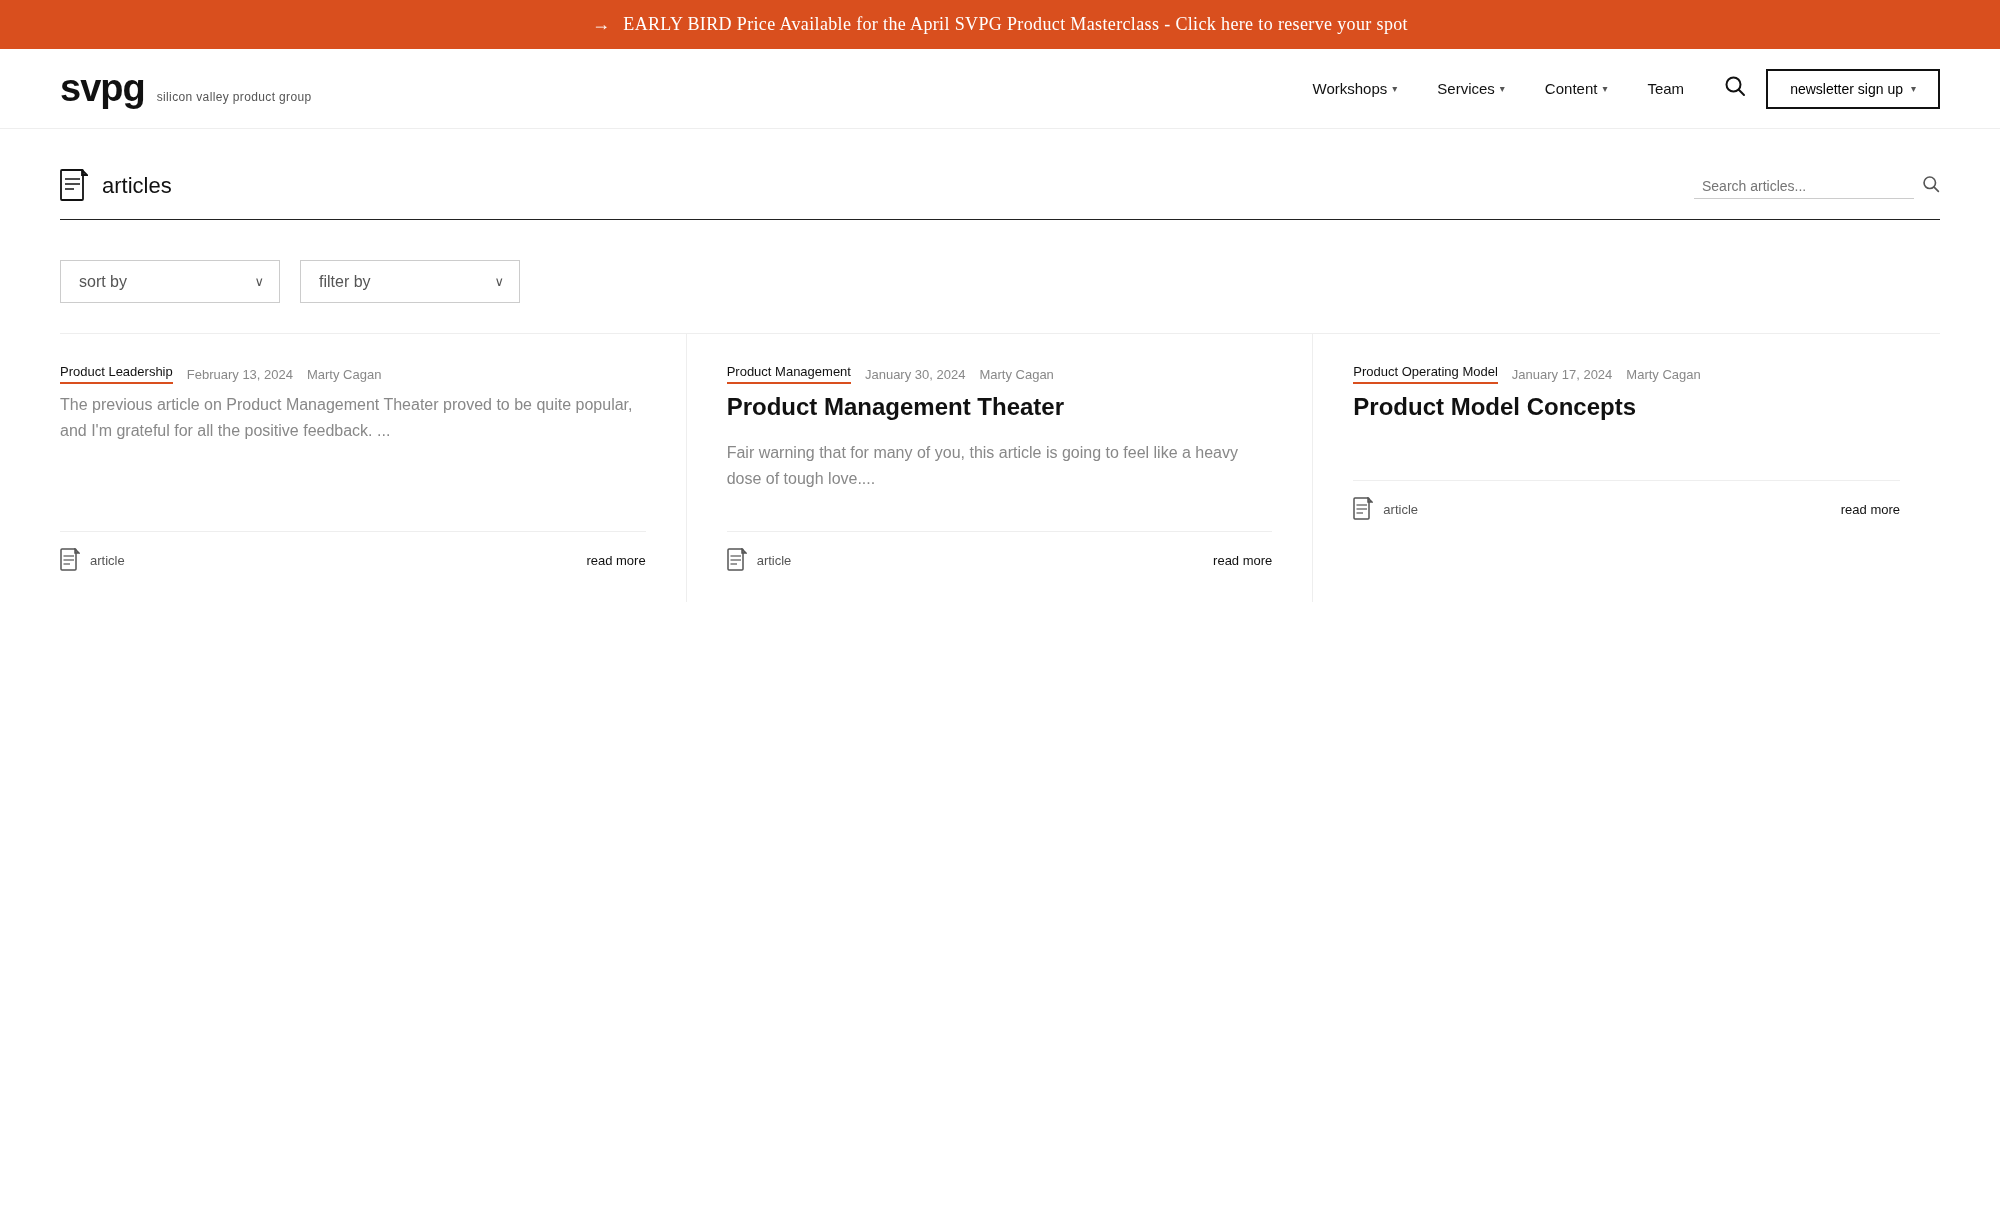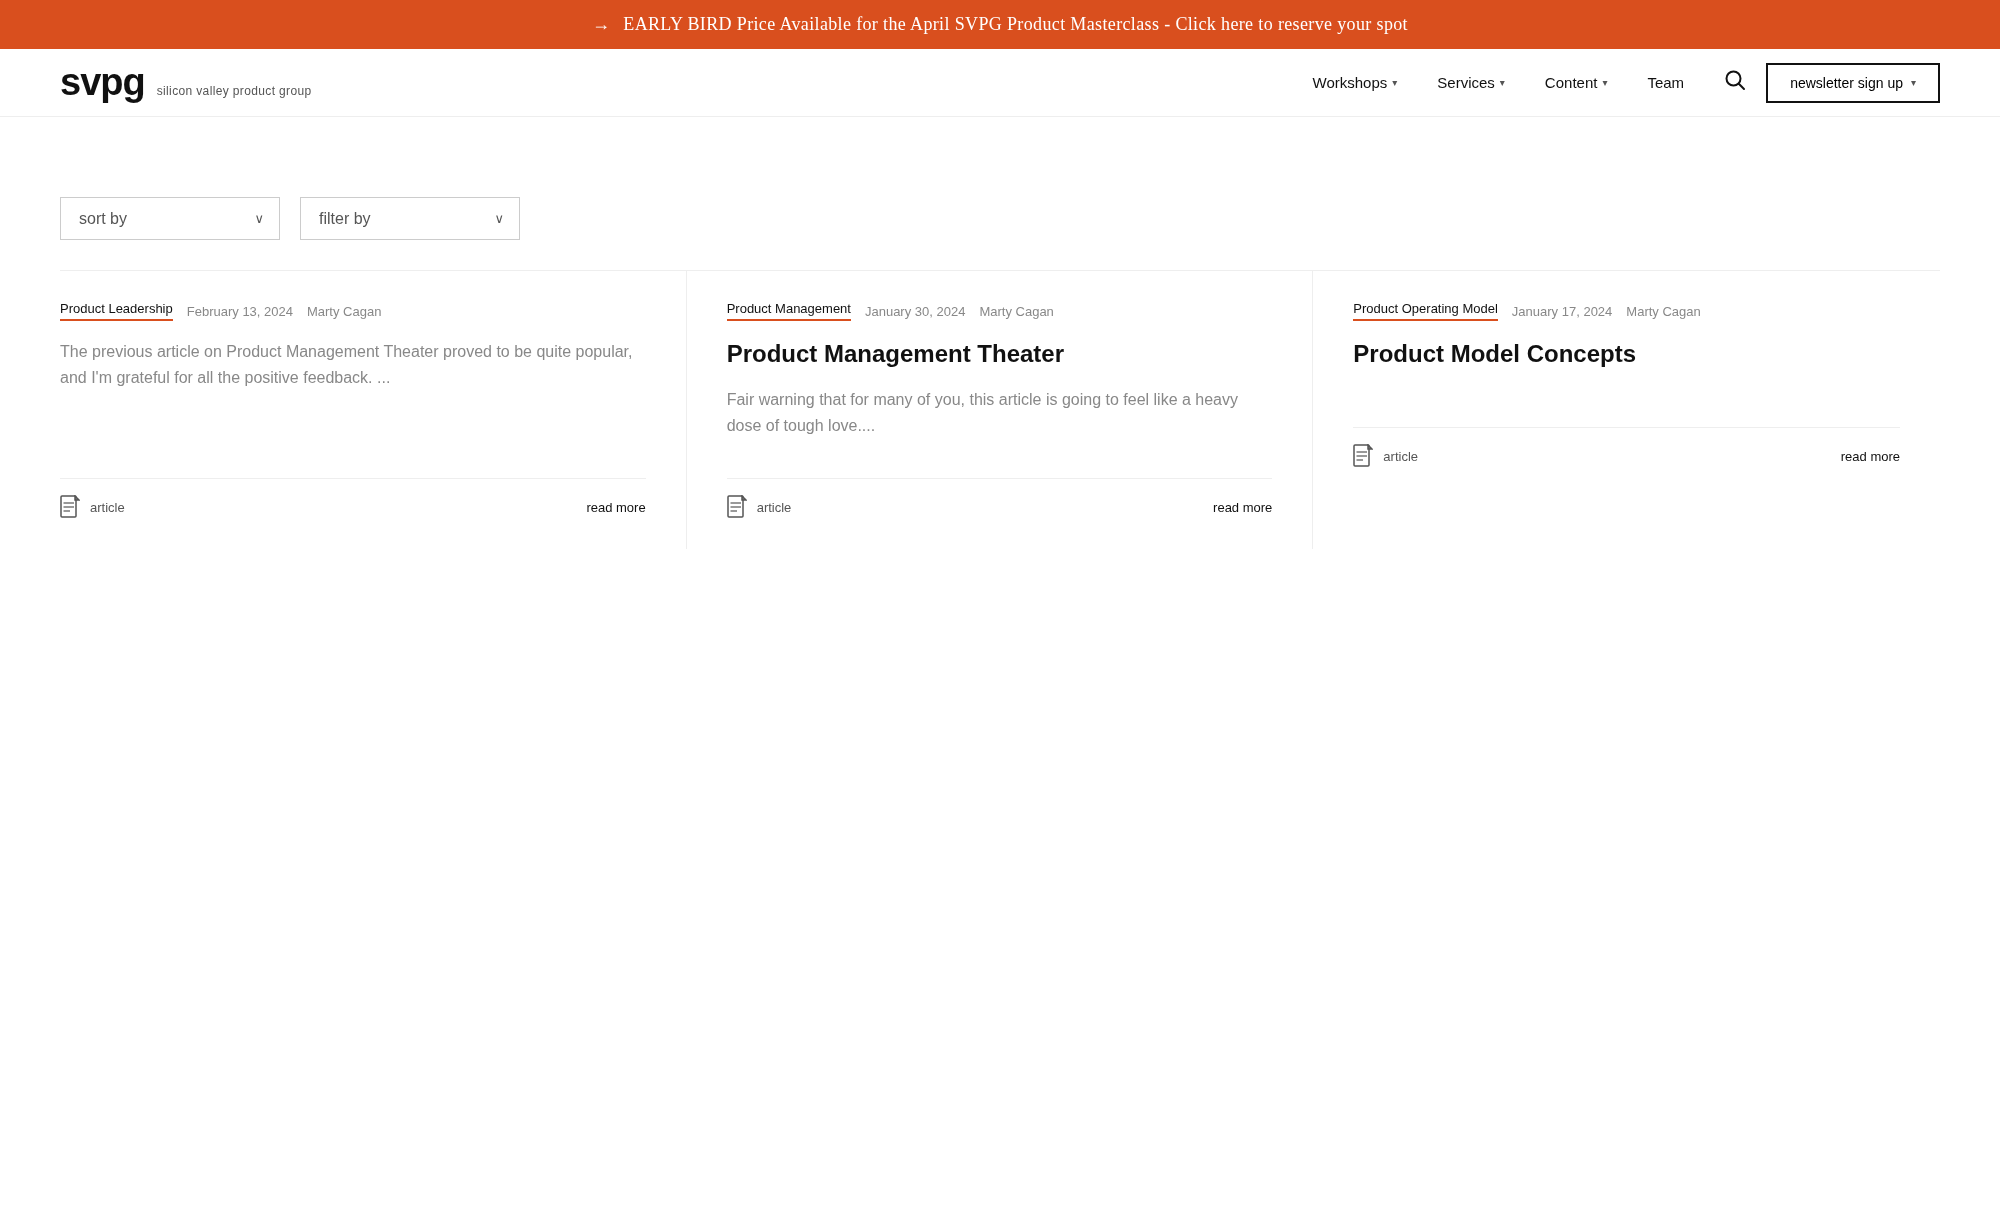--- a/index.html
+++ b/index.html
@@ -15,21 +15,21 @@
       letter-spacing: 0.02em;
       cursor: pointer;
     }
     .banner-arrow { margin-right: 8px; }
 
     
     .header {
       display: flex;
       align-items: center;
       padding: 0 60px;
-      height: 68px;
+      height: 80px;
       border-bottom: 1px solid #eee;
     }
     .logo-area {
       display: flex;
       align-items: baseline;
       gap: 12px;
       flex-shrink: 0;
     }
     .logo-svpg {
       font-size: 38px;
@@ -180,21 +180,21 @@
       display: flex;
       flex-direction: column;
     }
     .card:first-child { padding-left: 0; }
     .card:nth-child(2) { padding-left: 40px; }
     .card:nth-child(3) { padding-left: 40px; border-right: none; }
     .card-meta {
       display: flex;
       align-items: center;
       gap: 14px;
-      margin-bottom: 18px;
+      margin-bottom: 8px;
     }
     .card-category {
       font-size: 13px;
       font-family: Arial, sans-serif;
       color: #111;
       border-bottom: 2.5px solid #d94f1e;
       padding-bottom: 3px;
       cursor: pointer;
       font-weight: 500;
     }
@@ -292,20 +292,42 @@
       <line x1="14.8" y1="14.8" x2="20" y2="20" stroke="#111" stroke-width="2" stroke-linecap="round"></line>
     </svg>
   </button>
   <button class="newsletter-btn">
     <span>newsletter sign up</span>
     <span class="chevron">▾</span>
   </button>
 </header>
 
 <div class="articles-section">
+  <div class="articles-header">
+    <div class="articles-title-area">
+
+      <svg class="page-icon" viewBox="0 0 28 34" fill="none" xmlns="http://www.w3.org/2000/svg">
+        <rect x="1" y="1" width="22" height="30" rx="1" stroke="#111" stroke-width="1.8"></rect>
+        <path d="M22 1 L27 6 L22 6 Z" stroke="#111" stroke-width="1.8" fill="none"></path>
+        <line x1="5" y1="10" x2="20" y2="10" stroke="#111" stroke-width="1.5"></line>
+        <line x1="5" y1="15" x2="20" y2="15" stroke="#111" stroke-width="1.5"></line>
+        <line x1="5" y1="20" x2="14" y2="20" stroke="#111" stroke-width="1.5"></line>
+      </svg>
+      <span class="articles-title">articles</span>
+    </div>
+    <div class="search-box">
+      <input class="search-input" type="text" placeholder="Search articles..." style="">
+      <button class="search-btn">
+        <svg width="18" height="18" viewBox="0 0 22 22" fill="none">
+          <circle cx="9.5" cy="9.5" r="7" stroke="#555" stroke-width="2"></circle>
+          <line x1="14.8" y1="14.8" x2="20" y2="20" stroke="#555" stroke-width="2" stroke-linecap="round"></line>
+        </svg>
+      </button>
+    </div>
+  </div>
 
   <div class="filters">
     <div class="select-wrap">
       <select class="filter-select">
         <option>sort by</option>
       </select>
     </div>
     <div class="select-wrap">
       <select class="filter-select">
         <option>filter by</option>

